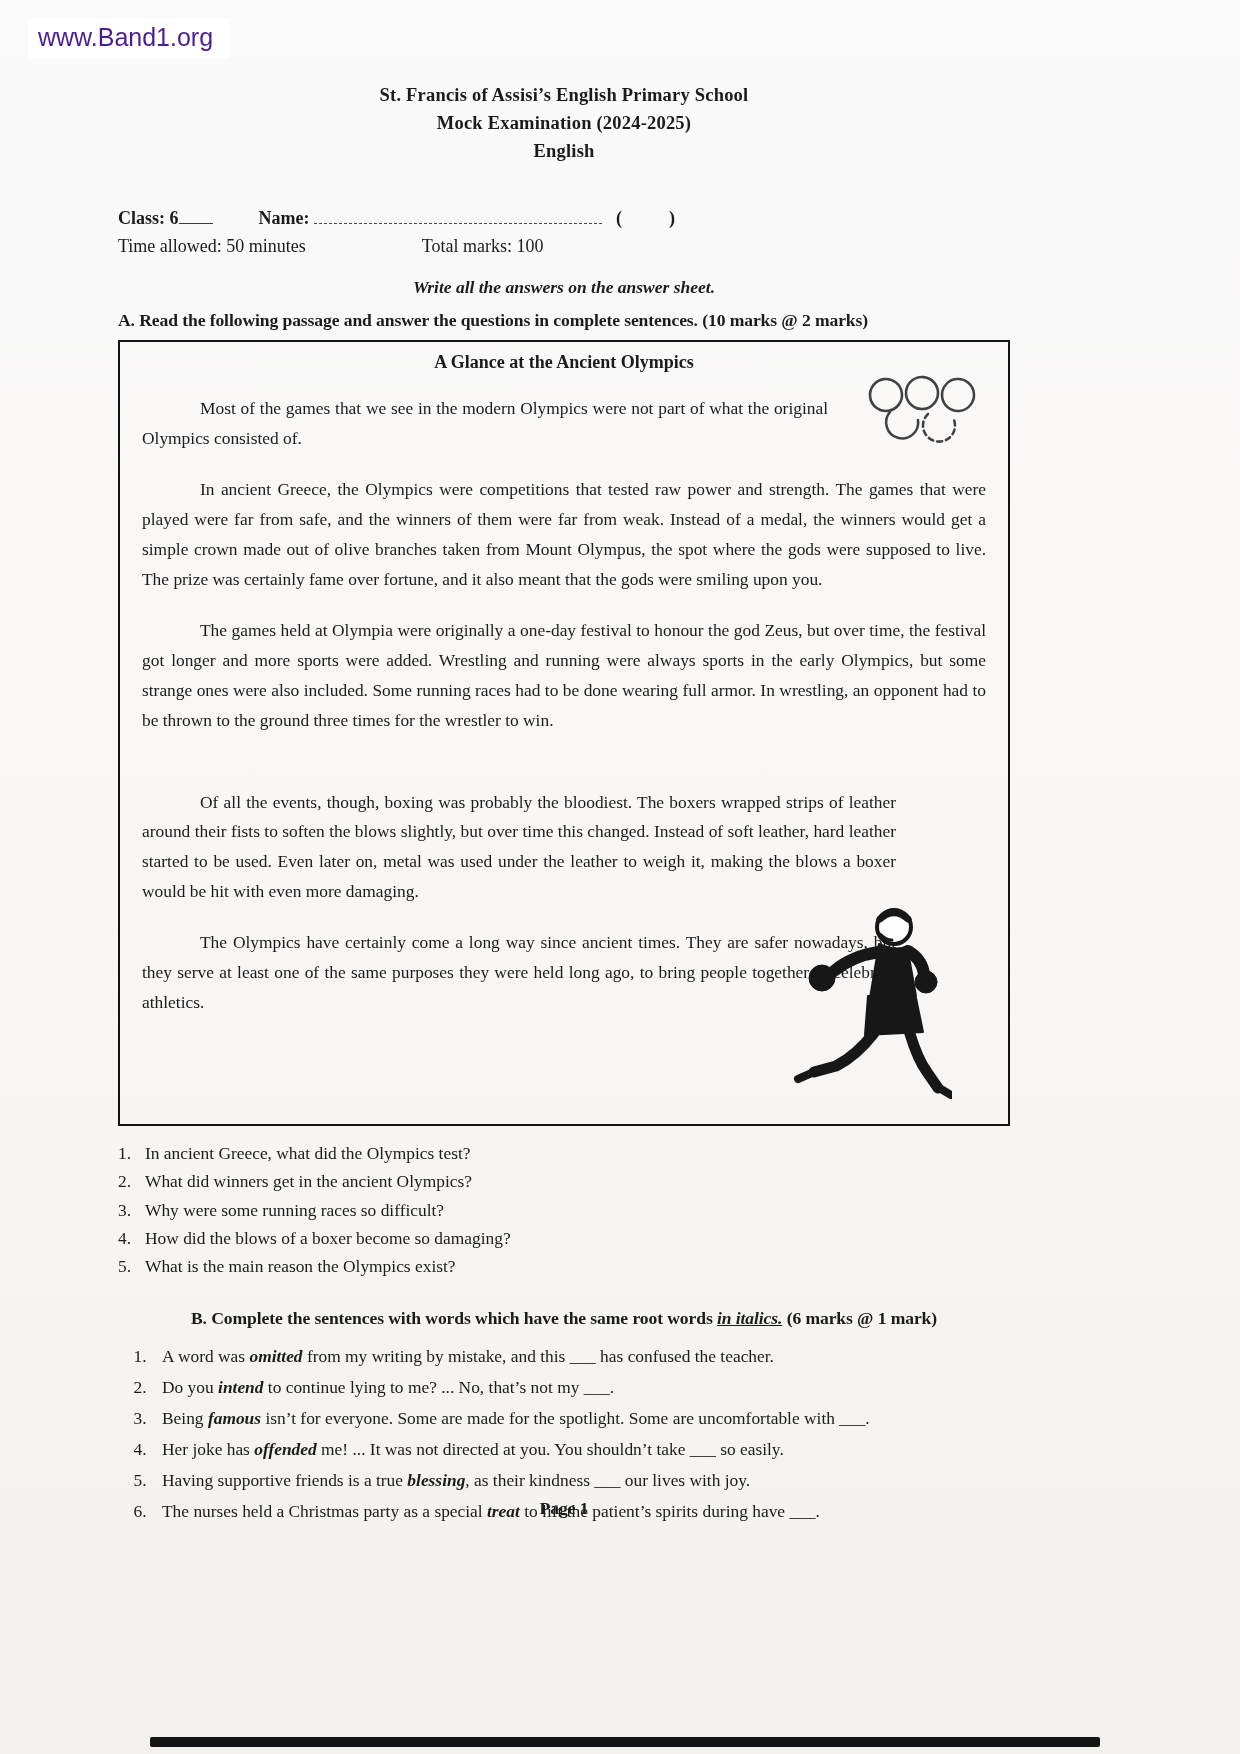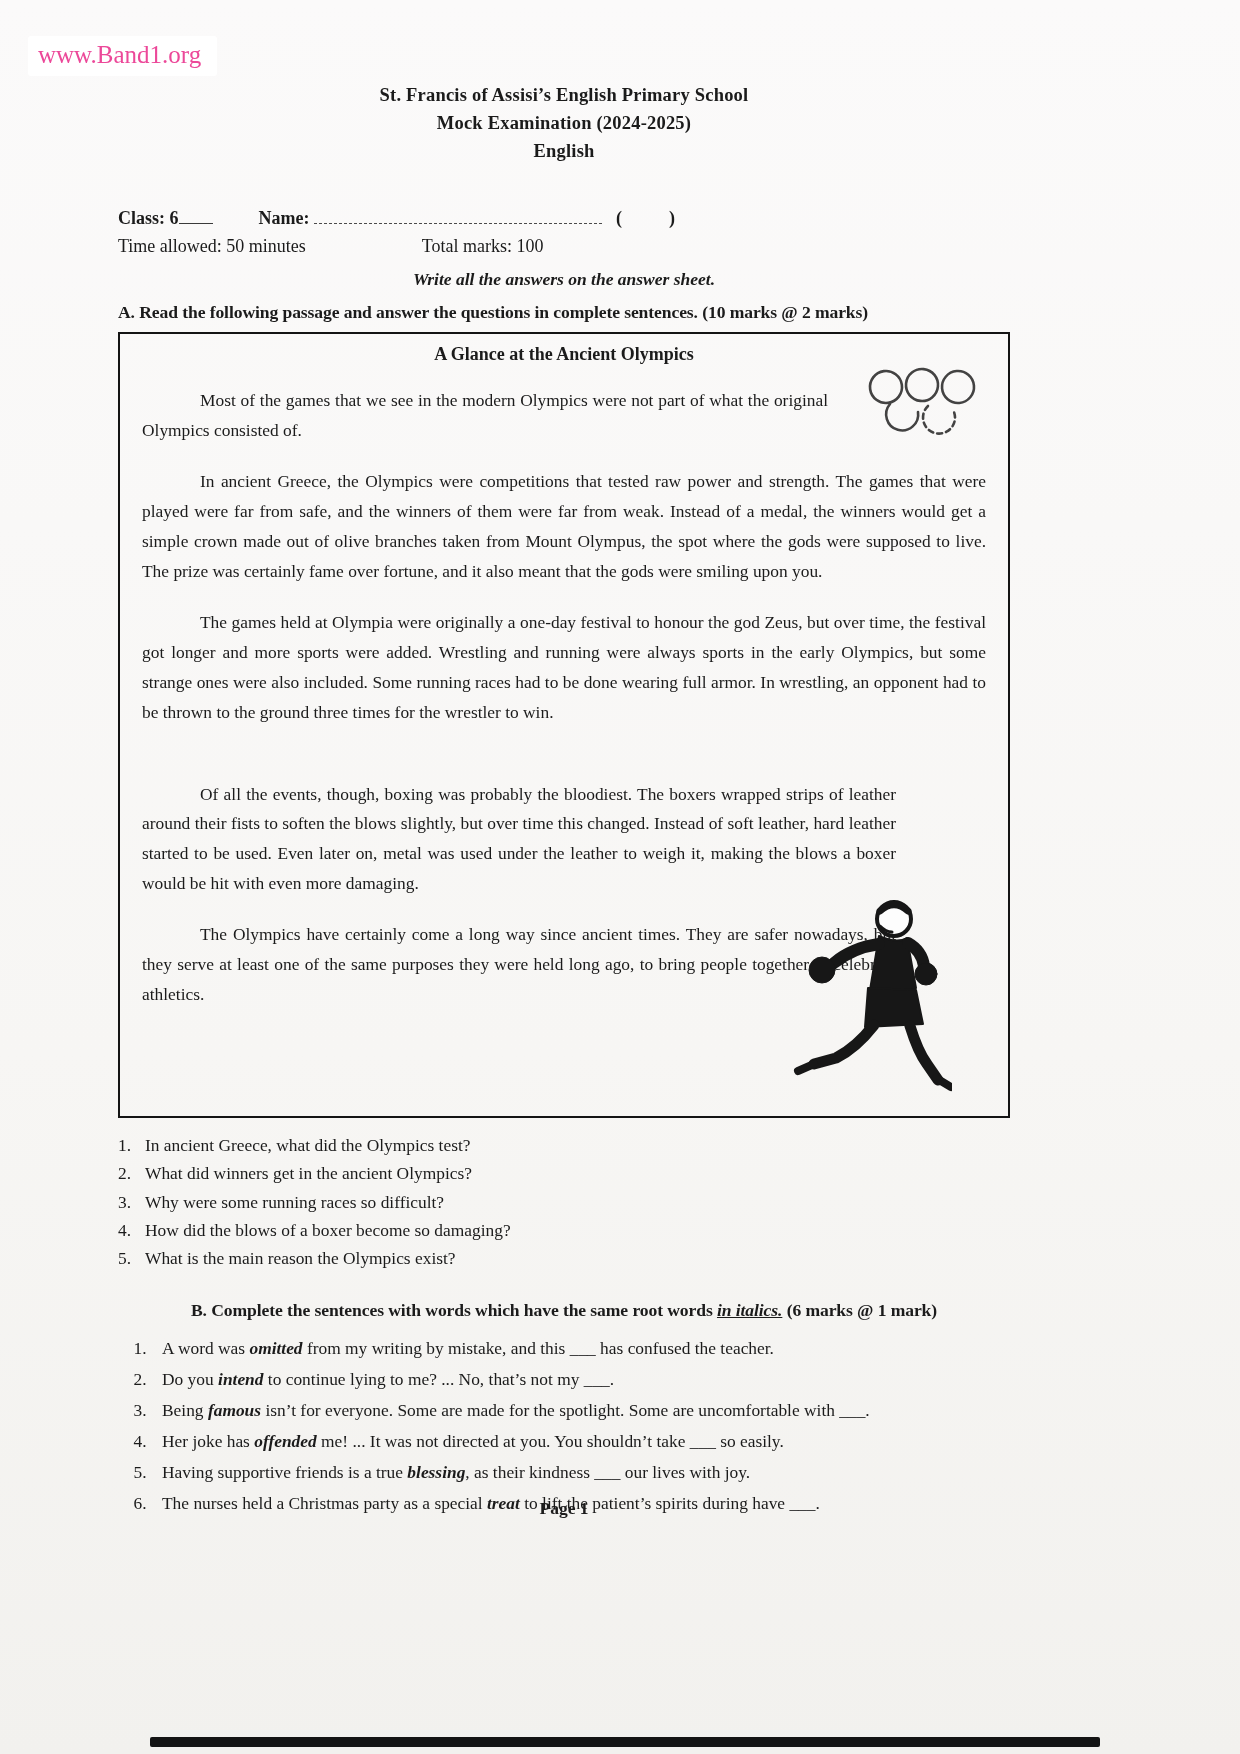--- a/index.html
+++ b/index.html
@@ -10,45 +10,45 @@
     overflow:hidden;
     background:#efeeec;
     font-family:"Liberation Serif", serif;
     color:#1b1b1b;
   }
   .scan-page {
     position:absolute; inset:0;
     background:linear-gradient(180deg,#fbfafa 0%, #f7f6f4 60%, #f2f1ee 100%);
   }
   .watermark {
-    position:absolute; top:36px; left:28px;
+    position:absolute; top:18px; left:28px;
     background:#ffffff;
     padding:5px 16px 7px 10px;
-    font-family:Liberation Serif, serif;
+    font-family:Liberation Sans, sans-serif;
     font-size:25px; font-weight:500;
-    color:#ec4899;
+    color:#4c1d95;
     border-radius:3px;
   }
   .content {
     position:absolute; left:118px; top:82px; width:892px;
   }
   .exam-header { text-align:center; font-weight:bold; font-size:18.5px; line-height:1.5; }
   .exam-header div { letter-spacing:.2px; }
 
   .info-block { margin-top:40px; font-size:18px; }
   .info-row1 { display:flex; align-items:baseline;font-weight:bold; }
   .name-group { margin-left:46px; }
   .paren-group { margin-left:14px; letter-spacing:1px; }
   .blank { display:inline-block; border-bottom:1.4px solid #3a3a3a; height:1.05em; vertical-align:baseline; }
   .blank.short { width:34px; }
   .blank.long { width:288px; border-bottom-style:dashed; border-color:#4a4a4a; }
   .paren-gap { display:inline-block; width:46px; }
   .info-row2 { display:flex; margin-top:7px; }
   .total-marks { margin-left:116px; }
-  .instruction { text-align:center; font-weight:bold; font-style:italic; font-size:17.5px; margin-top:12px; }
+  .instruction { text-align:center; font-weight:bold; font-style:italic; font-size:17.5px; margin-top:20px; }
 
   .section-heading { font-weight:bold; font-size:17.6px; margin-top:12px; letter-spacing:-0.1px; }
 
   .passage-box {
     position:relative;
     margin-top:9px;
     border:2.6px solid #141414;
     padding:10px 22px 26px 22px;
     min-height:786px;
   }

